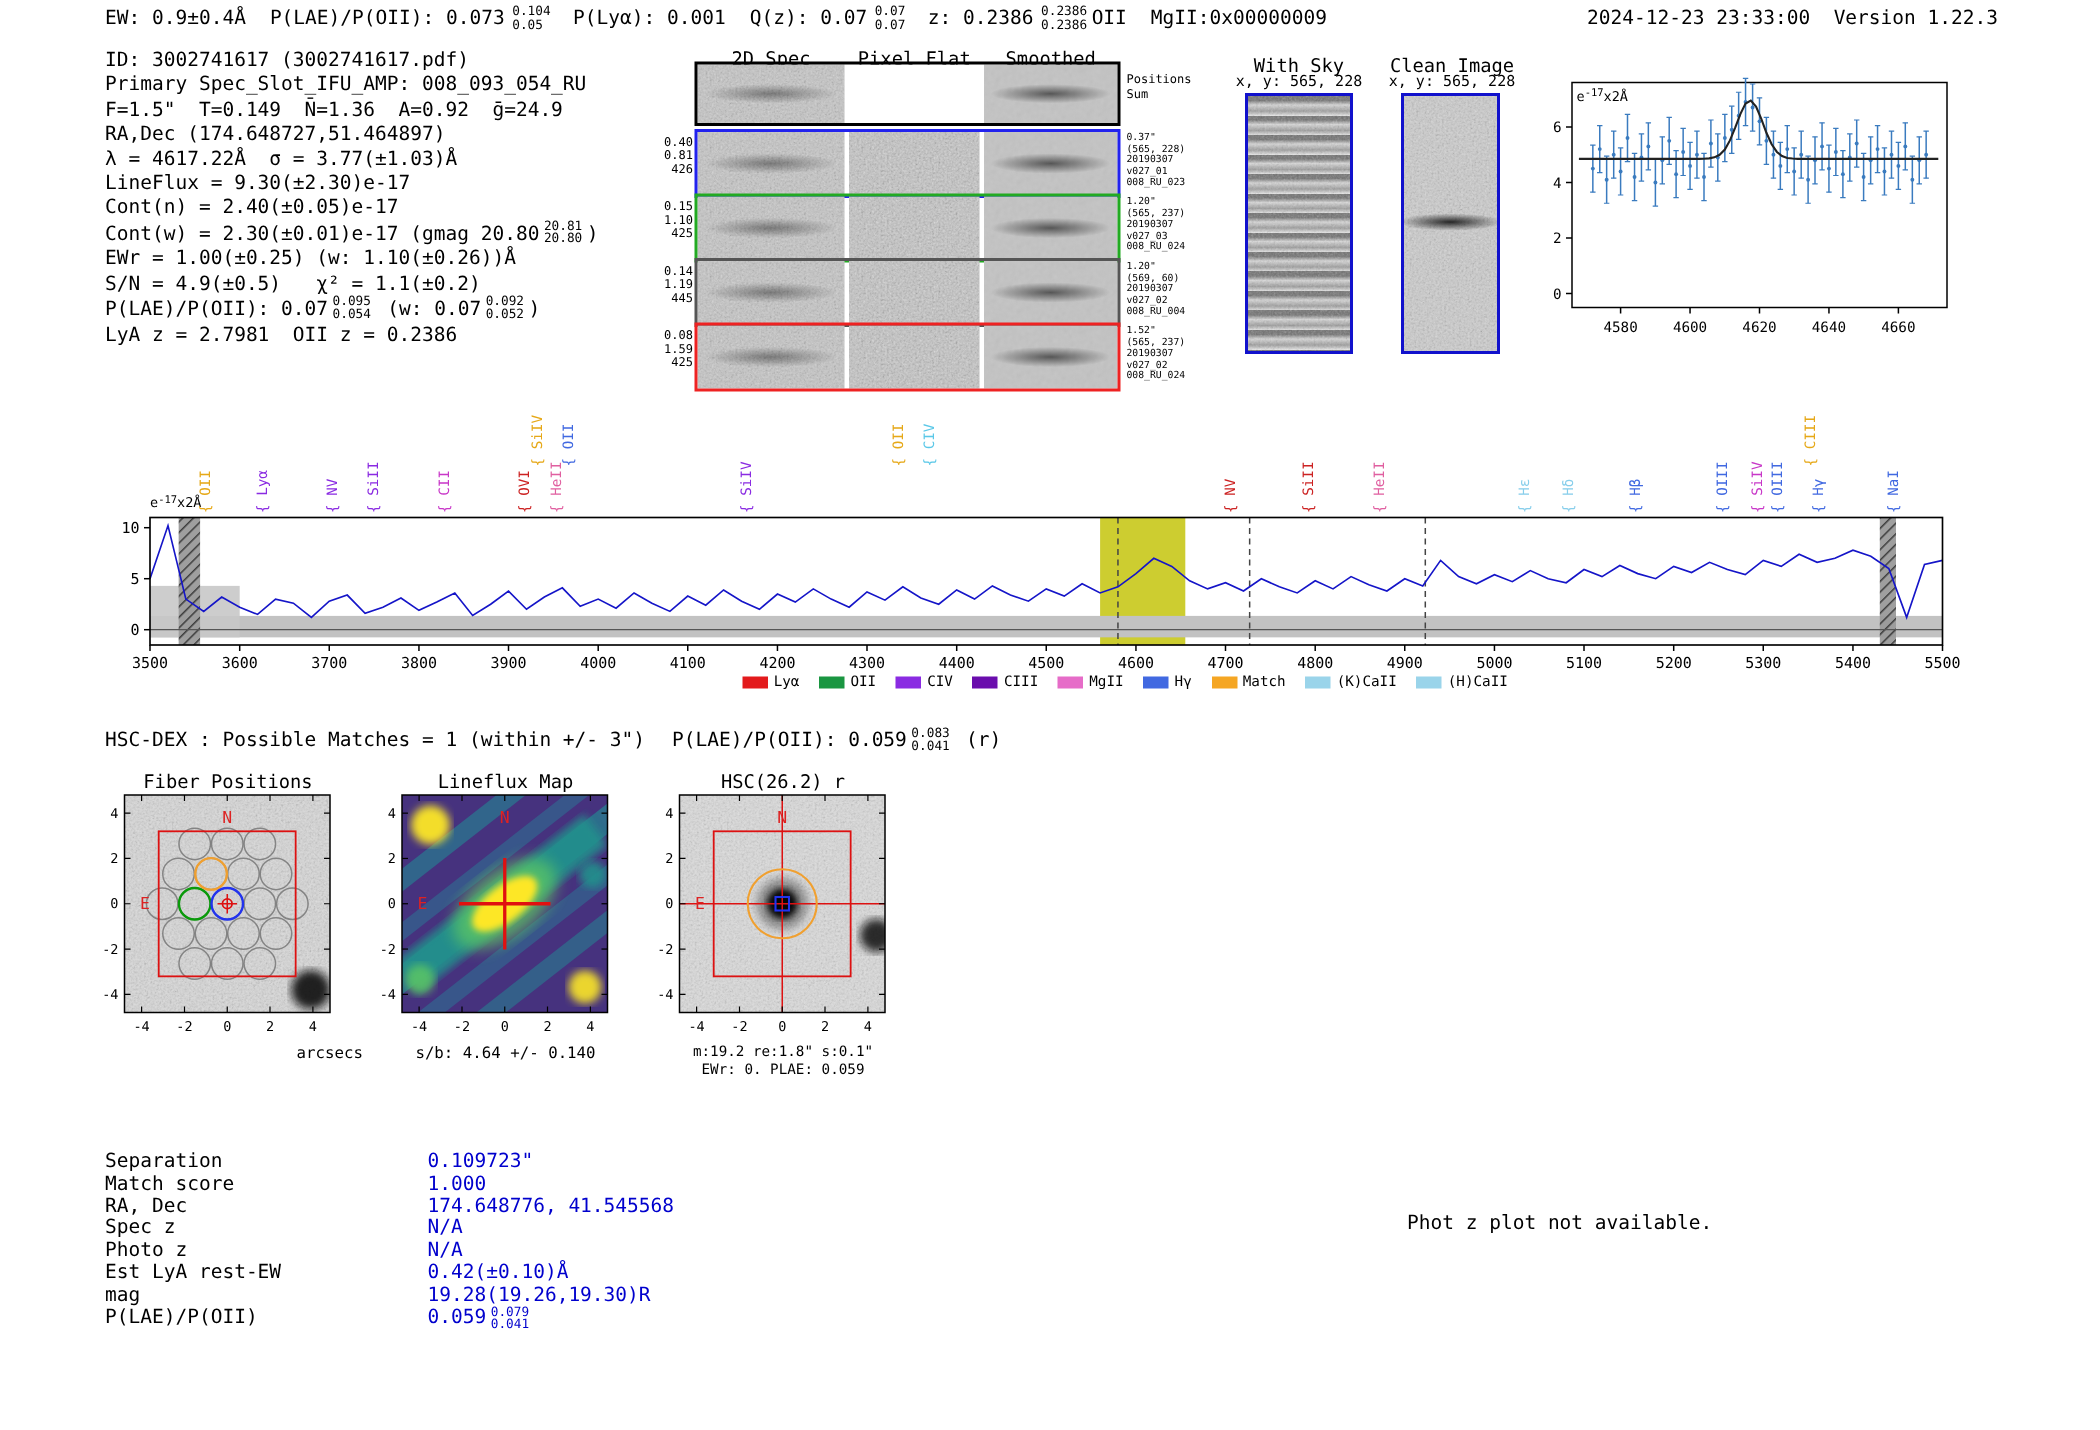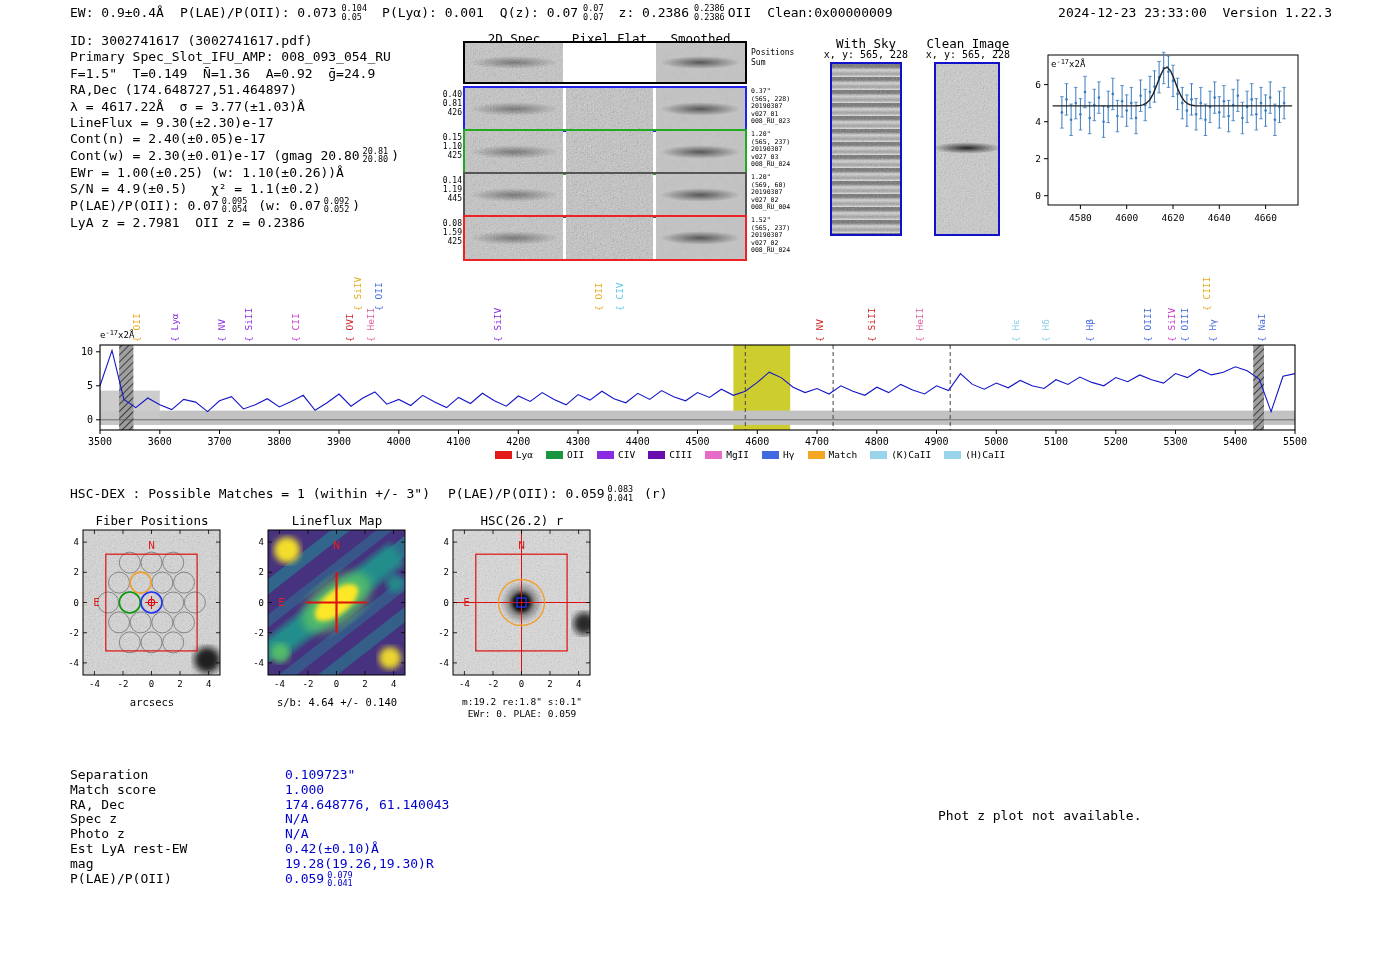--- a/index.html
+++ b/index.html
@@ -82,21 +82,21 @@
   <span class="stack">
       <span>0.07</span>
       <span>0.07</span>
     </span>
   <span class="hseg" style="margin-left:12px;margin-right:2px">z: 0.2386</span>
   <span class="stack">
       <span>0.2386</span>
       <span>0.2386</span>
     </span>
   <span class="hseg">OII</span>
-  <span class="hseg">Clean:0x00000009</span>
+  <span class="hseg">MgII:0x00000009</span>
 </div>
 <div class="abs t13 pre" style="right:68px;top:5px;">2024-12-23 23:33:00  Version 1.22.3</div>
 
 <div class="abs t13" style="left:70px;top:33px;">
   <div class="pre">ID: 3002741617 (3002741617.pdf)</div>
   <div class="pre">Primary Spec_Slot_IFU_AMP: 008_093_054_RU</div>
   <div class="pre">F=1.5"  T=0.149  N̄=1.36  A=0.92  ḡ=24.9</div>
   <div class="pre">RA,Dec (174.648727,51.464897)</div>
   <div class="pre">λ = 4617.22Å  σ = 3.77(±1.03)Å</div>
   <div class="pre">LineFlux = 9.30(±2.30)e-17</div>
@@ -681,21 +681,21 @@
       <line x1="165" y1="44.3" x2="161" y2="44.3" stroke="#000" stroke-width="0.8"></line>
       <text x="24" y="47.3" font-size="9" text-anchor="end">2</text>
       <line x1="153.6" y1="147" x2="153.6" y2="143" stroke="#000" stroke-width="0.8"></line>
       <line x1="153.6" y1="2" x2="153.6" y2="6" stroke="#000" stroke-width="0.8"></line>
       <text x="153.6" y="159" font-size="9" text-anchor="middle">4</text>
       <line x1="28" y1="14.1" x2="32" y2="14.1" stroke="#000" stroke-width="0.8"></line>
       <line x1="165" y1="14.1" x2="161" y2="14.1" stroke="#000" stroke-width="0.8"></line>
       <text x="24" y="17.1" font-size="9" text-anchor="end">4</text>
     </svg>
 </div>
-<div class="mini-cap" style="left:62px;top:696px;">arcsecs</div>
+<div class="mini-cap" style="left:62px;top:696px;text-align:right;">arcsecs</div>
 
 <div class="mini-title" style="left:247px;top:513px;">Lineflux Map</div>
 <div class="abs" style="left:240px;top:528px;">
   <svg id="mini-lineflux" width="172" height="166">
       <clipPath id="cpL">
         <rect x="28" y="2" width="137" height="145"></rect>
       </clipPath>
       <g clip-path="url(#cpL)">
         <rect x="28" y="2" width="137" height="145" fill="#46327e"></rect>
         <g transform="rotate(-38 96.5 74.5)">
@@ -812,21 +812,21 @@
   <div class="trow">
       <span class="lab">Separation</span>
       <span class="val">0.109723"</span>
     </div>
   <div class="trow">
       <span class="lab">Match score</span>
       <span class="val">1.000</span>
     </div>
   <div class="trow">
       <span class="lab">RA, Dec</span>
-      <span class="val">174.648776, 61.140043</span>
+      <span class="val">174.648776, 41.545568</span>
     </div>
   <div class="trow">
       <span class="lab">Spec z</span>
       <span class="val">N/A</span>
     </div>
   <div class="trow">
       <span class="lab">Photo z</span>
       <span class="val">N/A</span>
     </div>
   <div class="trow">

